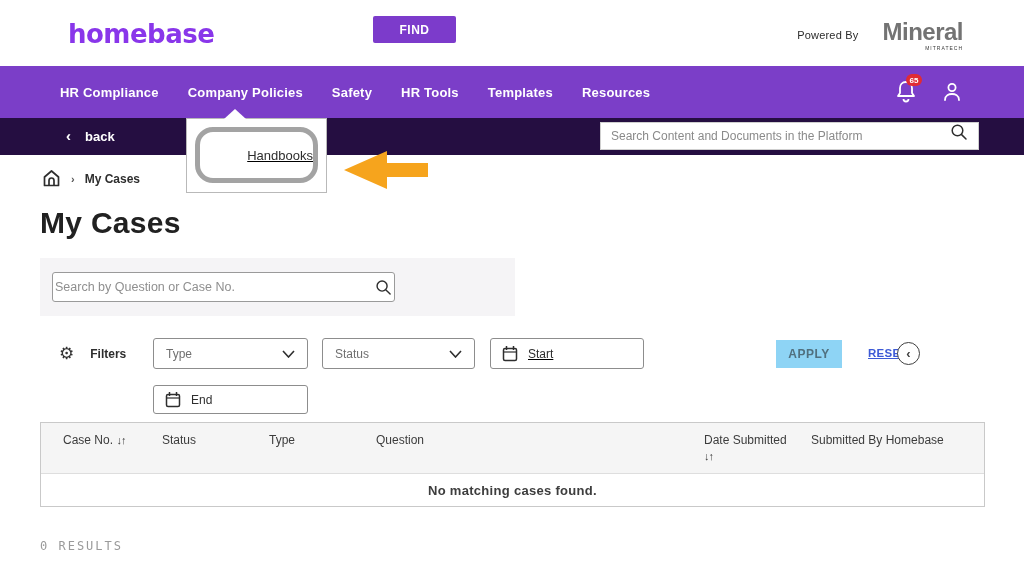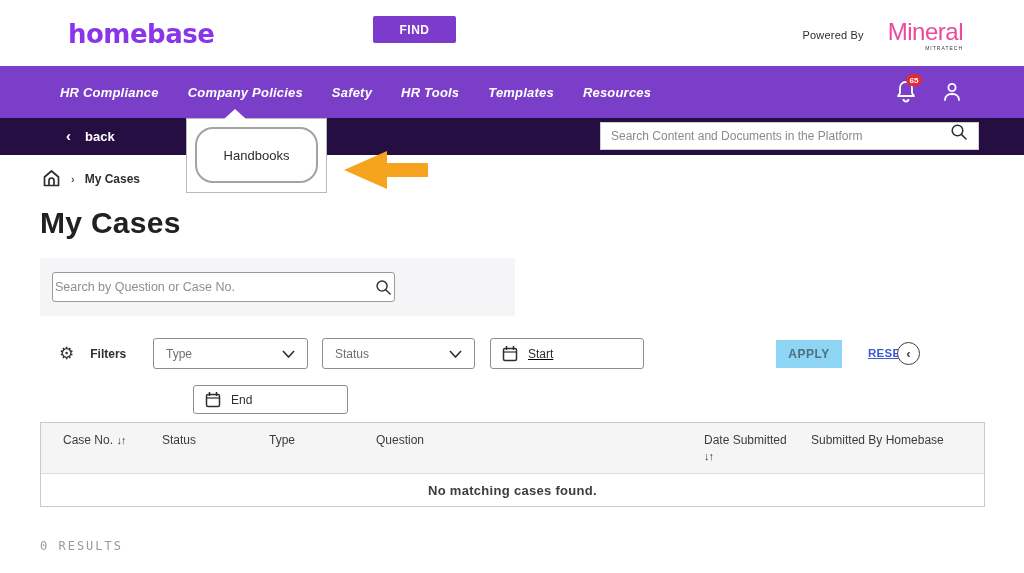--- a/index.html
+++ b/index.html
@@ -6,44 +6,44 @@
   html,body { width:1024px; height:573px; }
   body { font-family:"Liberation Sans", sans-serif; background:#fff; position:relative; overflow:hidden; }
   #app { position:absolute; inset:0; width:1024px; height:573px; }
 
   
   .header { position:absolute; left:0; top:0; width:1024px; height:66px; background:#fff; }
   .logo { position:absolute; left:68px; top:19px; font-size:26px; font-weight:bold; color:#8936EA; letter-spacing:-0.5px; font-family:"DejaVu Sans", sans-serif; }
   .powered { position:absolute; right:61px; top:20px; display:flex; align-items:flex-start; gap:24px; }
   .powered-by { font-size:11px; color:#2b2b2b; margin-top:9px; letter-spacing:0.2px; }
   .mineral { display:flex; flex-direction:column; align-items:flex-end; }
-  .mineral-name { font-size:24px; font-weight:400; color:#ec4899; letter-spacing:-0.5px; line-height:24px; }
+  .mineral-name { font-size:24px; font-weight:700; color:#737373; letter-spacing:-0.5px; line-height:24px; }
   .mineral-sub { font-size:5px; color:#3a3a3a; letter-spacing:1px; margin-top:1px; }
 
   
   .nav { position:absolute; left:0; top:66px; width:1024px; height:52px; background:#7B3EC8; display:flex; align-items:center; }
   .nav-items { display:flex; align-items:center; gap:29px; margin-left:60px; }
-  .nav-item { color:#fff; font-size:13px; font-weight:bold; letter-spacing:0.2px; cursor:pointer;font-style:italic; }
+  .nav-item { color:#fff; font-size:13px; font-weight:bold; letter-spacing:0.2px; cursor:pointer; }
   .nav-right { position:absolute; right:62px; top:0; height:52px; display:flex; align-items:center; gap:24px; }
   .bell-wrap { position:relative; width:22px; height:24px; }
   .badge { position:absolute; top:-6px; left:10px; background:#E02B35; color:#fff; font-size:8px; font-weight:bold; min-width:16px; height:12px; border-radius:7px; display:flex; align-items:center; justify-content:center; padding:0 3px; }
 
   
   .subnav { position:absolute; left:0; top:118px; width:1024px; height:37px; background:#250E41; }
   .back { position:absolute; left:66px; top:9px; display:flex; align-items:center; gap:14px; color:#fff; cursor:pointer; }
   .back-chevron { font-size:15px; font-weight:bold; line-height:18px; }
   .back-label { font-size:13px; font-weight:bold; }
   .global-search { position:absolute; left:600px; top:4px; width:379px; height:28px; background:#fff; border:1px solid #cfcfcf; display:flex; padding:0 10px; }
   .global-search input { flex:1; border:none; outline:none; font-size:12px; color:#444; font-family:"Liberation Sans", sans-serif; background:transparent; }
   .global-search input::placeholder { color:#8a8a8a; }
 
   
   .dropdown-panel { position:absolute; left:186px; top:118px; width:141px; height:75px; background:#fff; border:1px solid #b9b9b9; z-index:30; }
   .dropdown-caret { position:absolute; top:-10px; left:37px; width:0; height:0; border-left:11px solid transparent; border-right:11px solid transparent; border-bottom:10px solid #fff; }
-  .highlight-ring { position:absolute; left:8px; top:8px; right:8px; bottom:9px; border:2px solid #a3a3a3; border-radius:18px; display:flex; align-items:center; justify-content:center; }
+  .highlight-ring { position:absolute; left:8px; top:8px; right:8px; bottom:9px; border:5px solid #a3a3a3; border-radius:18px; display:flex; align-items:center; justify-content:flex-end;text-decoration:underline; }
   .dropdown-item { font-size:13px; color:#2d2d2d; cursor:pointer; }
   .anno-arrow { position:absolute; left:344px; top:151px; z-index:30; }
 
   
   .breadcrumb { position:absolute; left:42px; top:169px; display:flex; align-items:center; gap:10px; }
   .crumb-sep { font-size:11px; color:#555; font-weight:bold; }
   .crumb-current { font-size:12px; font-weight:bold; color:#2e2e2e; }
 
   
   .page-title { position:absolute; left:40px; top:206px; font-size:30px; font-weight:600; color:#212121; letter-spacing:0.3px; }
@@ -59,21 +59,21 @@
   .filters-label { position:absolute; left:59px; top:345px; display:flex; align-items:center; gap:16px; }
   .gear { font-size:17px; color:#333; line-height:18px; }
   .filters-text { font-size:12px; font-weight:bold; color:#2e2e2e; }
   .select-box { position:absolute; height:31px; background:#fff; border:1px solid #8d8d8d; border-radius:3px; display:flex; align-items:center; padding:0 12px; cursor:pointer; }
   .select-box .ph { font-size:12px; color:#6f6f6f; flex:1; }
   .sel-type { left:153px; top:338px; width:155px; }
   .sel-status { left:322px; top:338px; width:153px; }
   .date-box { position:absolute; height:31px; background:#fff; border:1px solid #8d8d8d; border-radius:3px; display:flex; align-items:center; gap:10px; padding:0 11px; cursor:pointer; }
   .date-box .dlabel { font-size:12px; color:#2e2e2e; }
   .date-start { left:490px; top:338px; width:154px;text-decoration:underline; }
-  .date-end { left:153px; top:385px; width:155px; height:29px;margin-left:40px; }
+  .date-end { left:153px; top:385px; width:155px; height:29px; }
   .apply-btn { position:absolute; left:776px; top:340px; width:66px; height:28px; background:#8ED4F5; border:none; color:#50707f; font-size:12px; font-weight:bold; letter-spacing:0.5px; border-radius:0; cursor:pointer; font-family:"Liberation Sans", sans-serif; }
   .reset-link { position:absolute; left:868px; top:347px; font-size:11.5px; font-weight:bold; color:#3D5AD6; text-decoration:underline; letter-spacing:0.3px; cursor:pointer; }
   .collapse-circle { position:absolute; left:897px; top:342px; width:23px; height:23px; border:1.5px solid #3f3f3f; border-radius:50%; display:flex; align-items:center; justify-content:center; cursor:pointer; background:#fff; }
   .collapse-circle span { font-size:13px; color:#3f3f3f; font-weight:bold; margin-top:-1px; }
 
   
   .cases-table { position:absolute; left:40px; top:422px; width:945px; border:1px solid #c9c9c9; background:#fff; }
   .thead { display:grid; grid-template-columns:121px 107px 107px 328px 107px 1fr; background:#F5F5F5; border-bottom:1px solid #dedede; min-height:50px; }
   .th { font-size:12px; color:#3c3c3c; padding:9px 8px 8px 0; line-height:1.45; }
   .th:first-child { padding-left:22px; }

